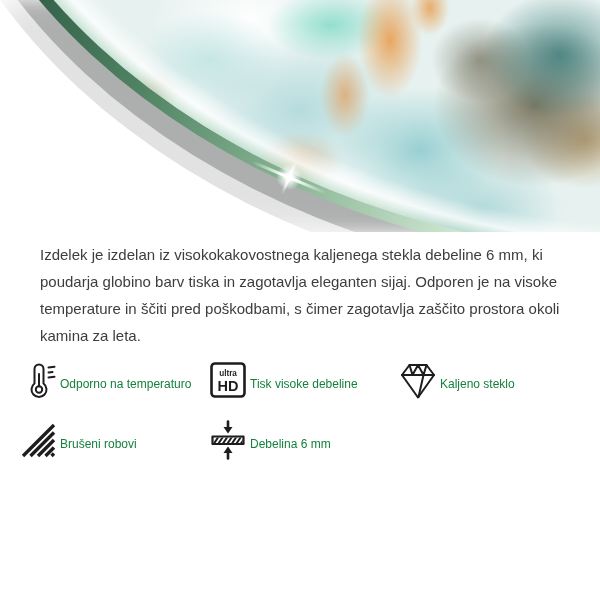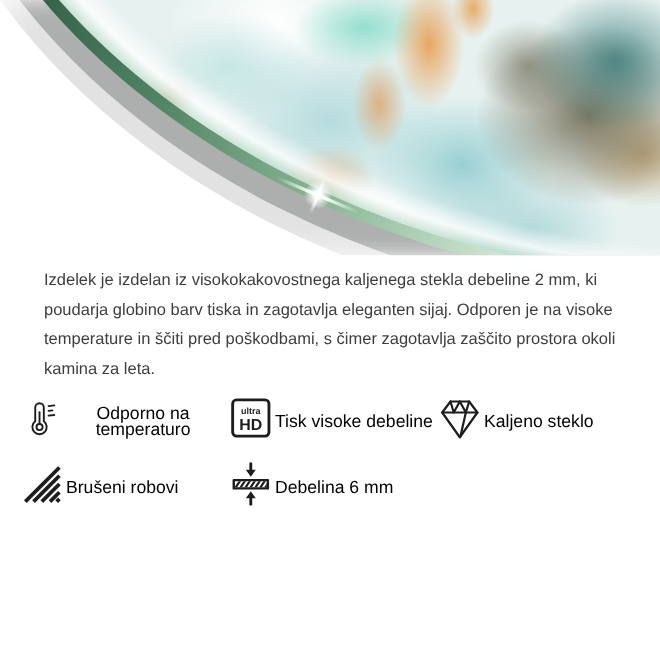--- a/index.html
+++ b/index.html
@@ -68,42 +68,42 @@
   .description{
     margin:9px 0 0;font-size:15px;line-height:27px;color:#3d3d3d;
   }
   
   .features{
     display:grid;grid-template-columns:repeat(3,1fr);
     row-gap:16px;margin-top:9px;padding:0 14px 0 16px;
   }
   .feature{display:flex;flex-direction:row;align-items:center;text-align:center;}
   .feature svg{width:44px;height:44px;display:block;}
-  .feature-label{margin-top:7px;font-size:16px;line-height:14px;color:#000000;}
+  .feature-label{margin-top:7px;font-size:12px;line-height:14px;color:#15803d;}
   .ic{stroke:#1d1d1d;stroke-width:2;fill:none;stroke-linecap:round;stroke-linejoin:round;}
   .ic-fill{fill:#1d1d1d;stroke:none;}
   .ic-txt{fill:#1d1d1d;font-family:"Liberation Sans","DejaVu Sans",sans-serif;font-weight:700;}
 </style>
 </head>
 <body>
 
 <div class="hero">
   <div class="layer glass-shadow-soft"></div>
   <div class="layer glass-shadow"></div>
   <div class="layer glass-edge"></div>
   <div class="layer glass-surface"></div>
   <div class="sparkle">
     <div class="ray-long"></div>
     <div class="ray-short"></div>
     <div class="glow"></div>
   </div>
 </div>
 
 <div class="content">
-  <p class="description">Izdelek je izdelan iz visokokakovostnega kaljenega stekla debeline 2 mm, ki poudarja globino barv tiska in zagotavlja eleganten sijaj. Odporen je na visoke temperature in ščiti pred poškodbami, s čimer zagotavlja zaščito prostora okoli kamina za leta.</p>
+  <p class="description">Izdelek je izdelan iz visokokakovostnega kaljenega stekla debeline 6 mm, ki poudarja globino barv tiska in zagotavlja eleganten sijaj. Odporen je na visoke temperature in ščiti pred poškodbami, s čimer zagotavlja zaščito prostora okoli kamina za leta.</p>
 </div>
 
 <div class="features">
 
   <div class="feature">
     <svg viewBox="0 0 44 44">
       <path class="ic" d="M18.5 11 a4.5 4.5 0 0 1 9 0 V25.5 a7.5 7.5 0 1 1 -9 0 Z"></path>
       <circle class="ic" cx="23" cy="31.5" r="3.2"></circle>
       <line class="ic" x1="23" y1="28.3" x2="23" y2="16"></line>
       <line class="ic" x1="32.5" y1="9.5" x2="38.5" y2="8.8"></line>

